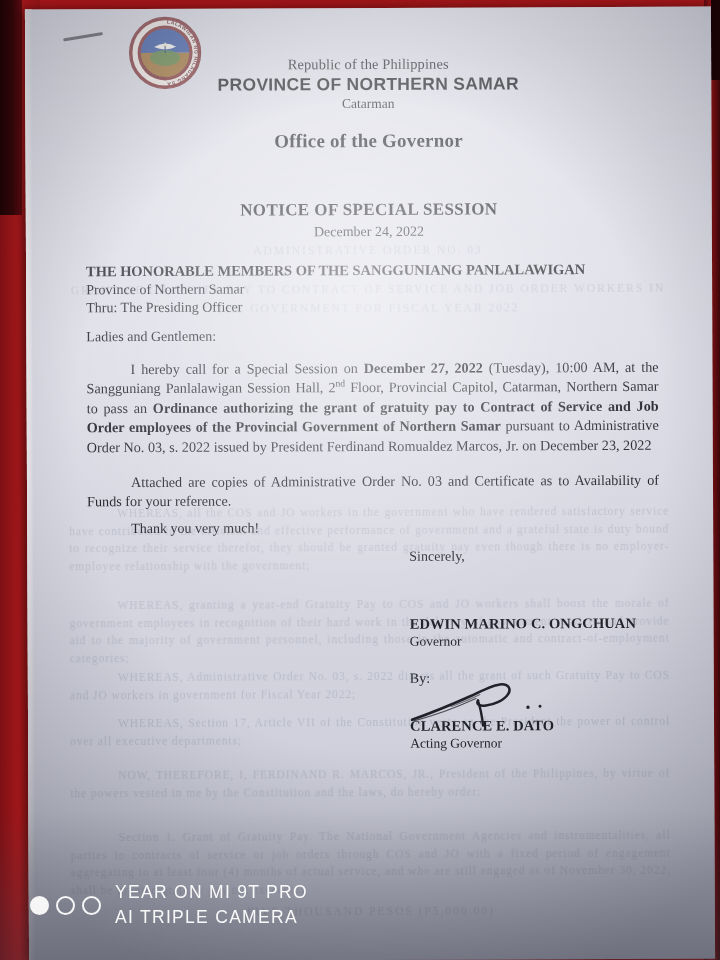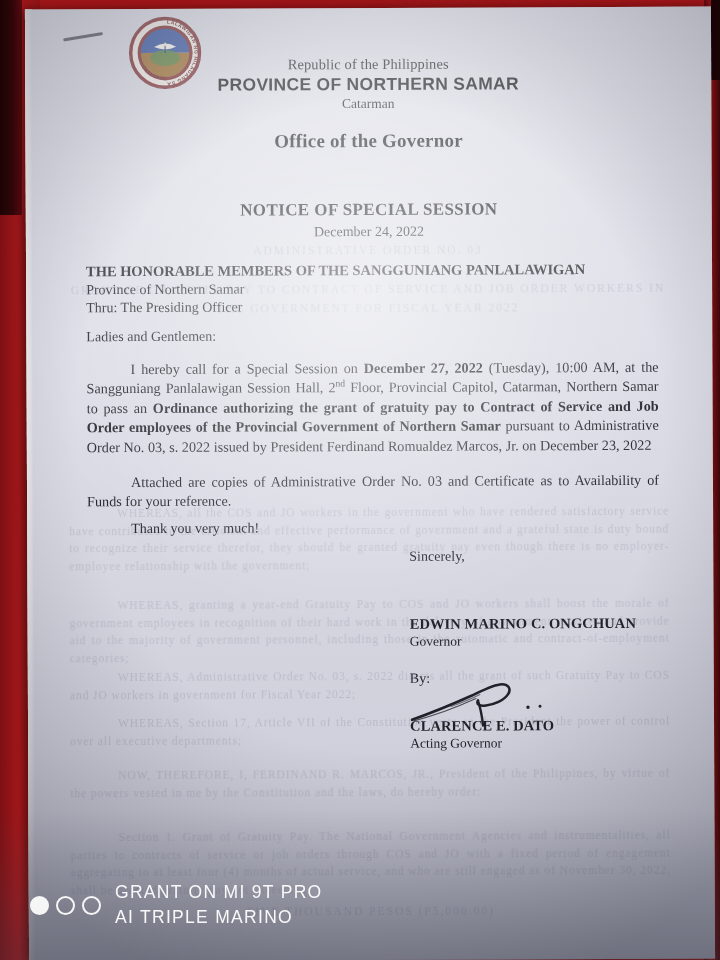--- a/index.html
+++ b/index.html
@@ -414,18 +414,18 @@
 
   <div class="bottom-shade"></div>
 
   <div class="watermark">
     <div class="wm-dots">
       <div class="wm-dot filled"></div>
       <div class="wm-dot"></div>
       <div class="wm-dot"></div>
     </div>
     <div>
-      <div class="wm-text wm-l1">GRANT ON MI 9T PRO</div>
-      <div class="wm-text wm-l2">AI TRIPLE MARINO</div>
+      <div class="wm-text wm-l1">YEAR ON MI 9T PRO</div>
+      <div class="wm-text wm-l2">AI TRIPLE CAMERA</div>
     </div>
   </div>
 
 </div>
 
 </body></html>

